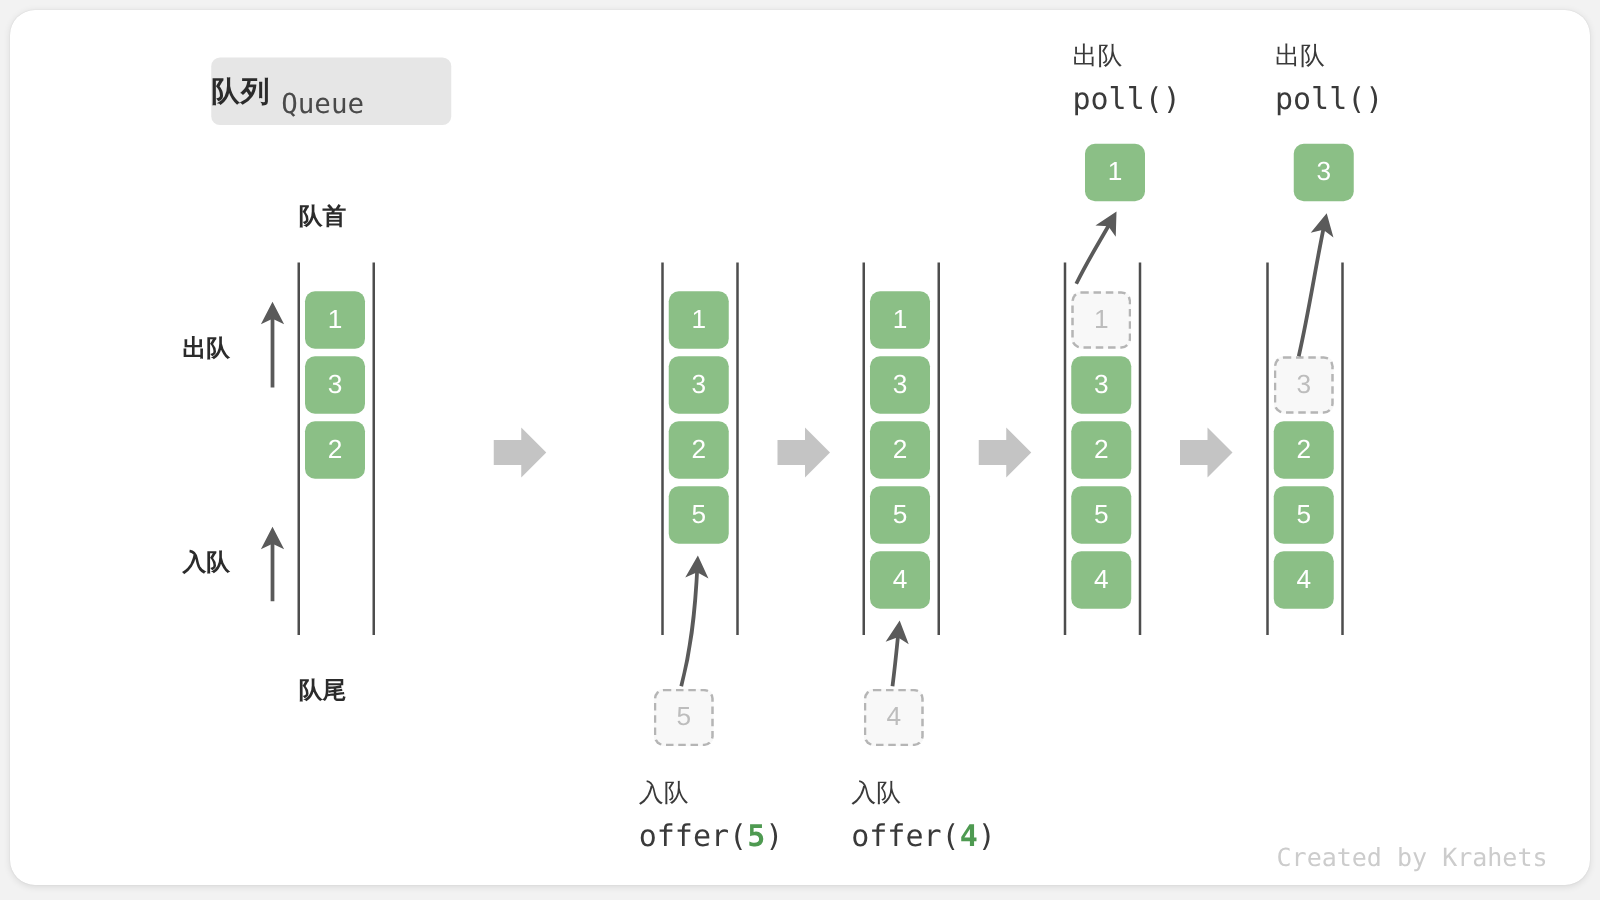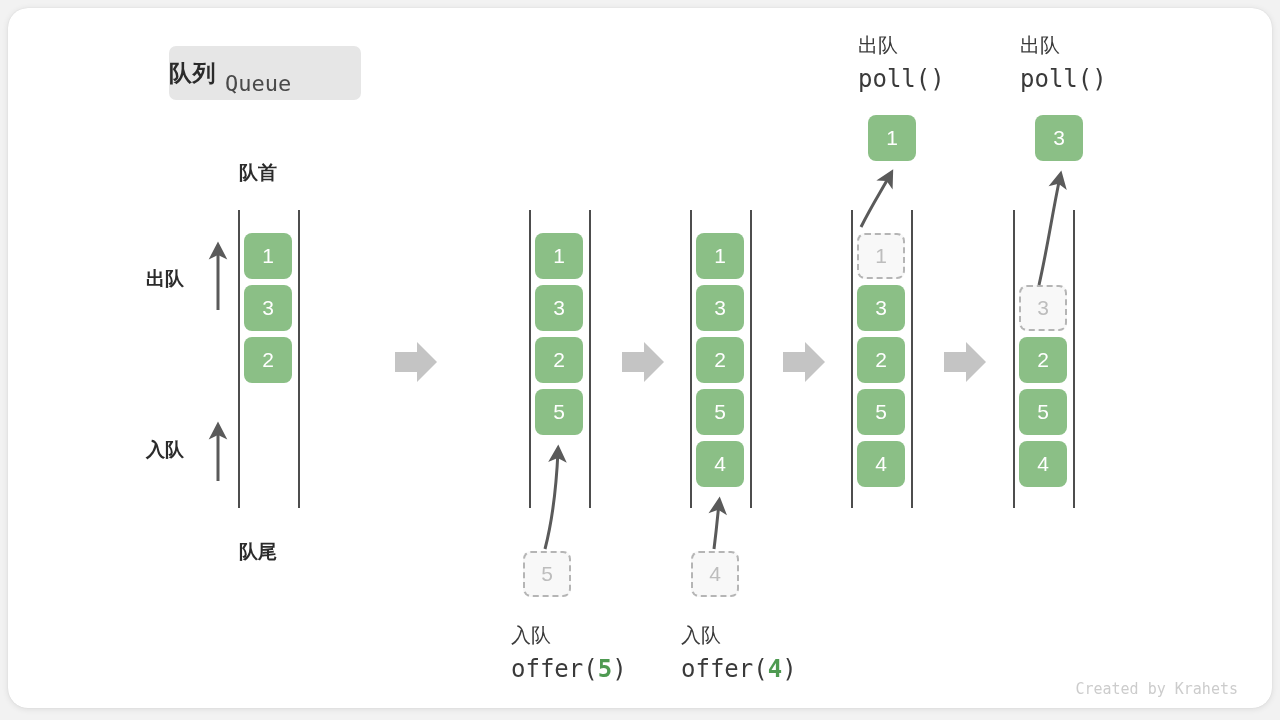--- a/index.html
+++ b/index.html
@@ -152,21 +152,21 @@
     width: 1280px;
     height: 720px;
     pointer-events: none;
   }
 
   .footer {
     position: absolute;
     right: 42px;
     bottom: 22px;
     font-family: "DejaVu Sans Mono", "Liberation Mono", monospace;
-    font-size: 15px;
+    font-size: 20px;
     color: #cccccc;
     white-space: nowrap;
   }
 </style>
 </head>
 <body>
 
 <div id="canvas">
   <div class="card"></div>
 

